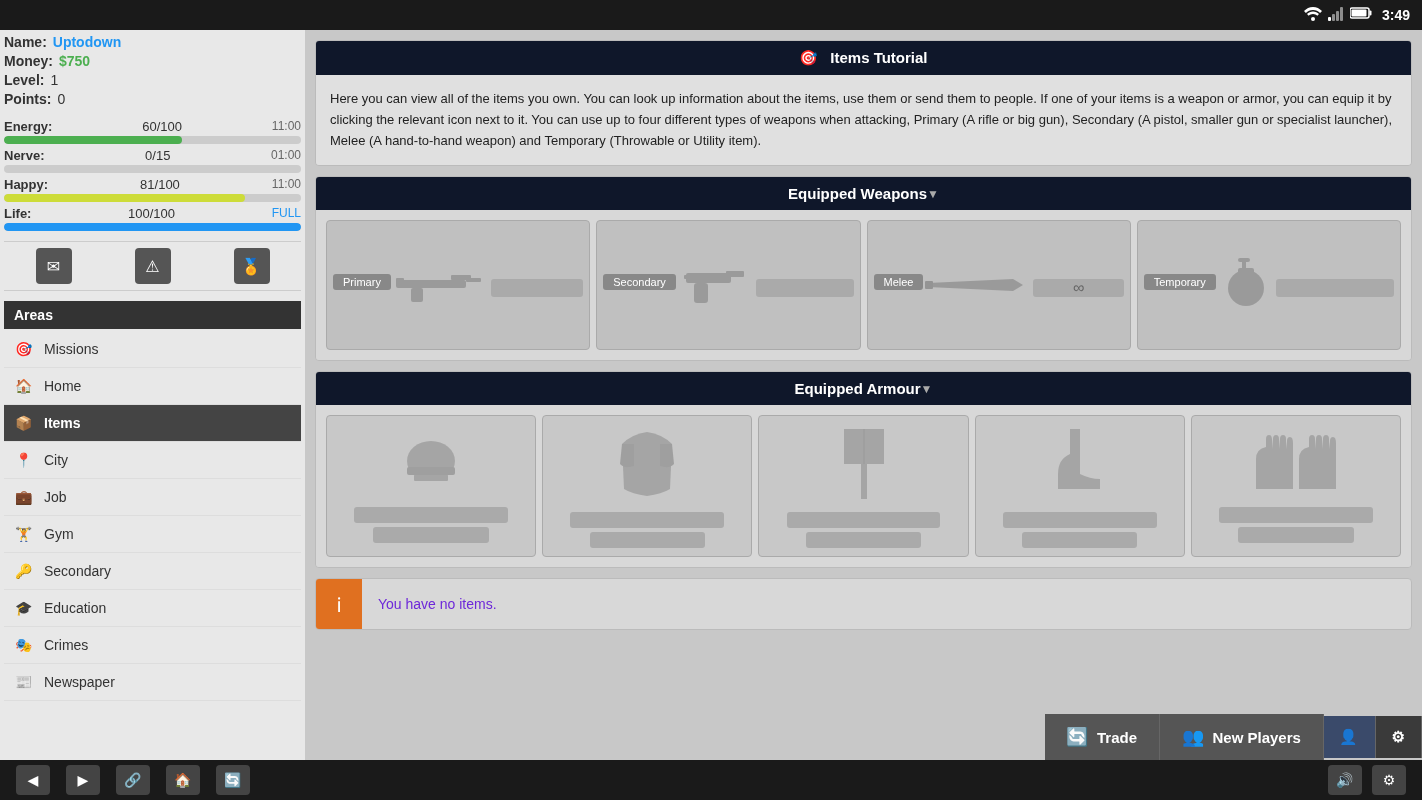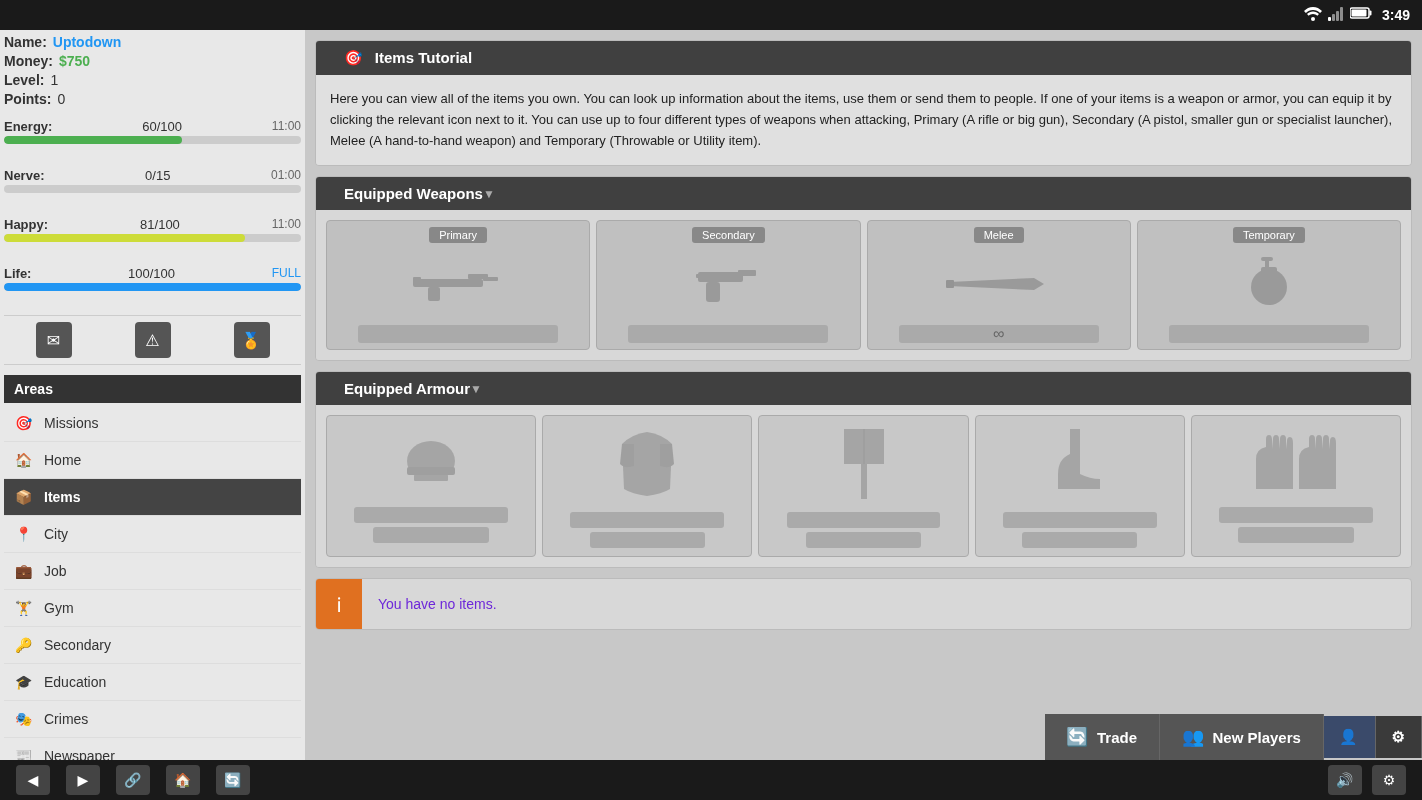--- a/index.html
+++ b/index.html
@@ -53,21 +53,21 @@
       gap: 6px;
       font-size: 14px;
       margin-bottom: 3px;
     }
     .profile-label { color: #333; font-weight: bold; }
     .profile-value-name { color: #2196F3; font-weight: bold; }
     .profile-value-money { color: #4CAF50; font-weight: bold; }
     .profile-value { color: #333; }
 
     .stat-row {
-      margin-bottom: 24px;
+      margin-bottom: 4px;
     }
     .stat-header {
       display: flex;
       justify-content: space-between;
       font-size: 13px;
       margin-bottom: 2px;
     }
     .stat-label { color: #333; font-weight: bold; }
     .stat-value { color: #333; }
     .stat-time { color: #666; font-size: 12px; }
@@ -153,28 +153,28 @@
     }
 
     .tutorial-section {
       background: #d0d0d0;
       border: 1px solid #bbb;
       border-radius: 4px;
       margin-bottom: 10px;
       overflow: hidden;
     }
     .section-header {
-      background: #404040;
+      background: #0f172a;
       color: white;
       padding: 8px 28px;
       font-size: 15px;
       font-weight: bold;
       display: flex;
       align-items: center;
-      justify-content: flex-start;
+      justify-content: center;
     }
     .section-header .header-icon {
       margin-right: 8px;
       color: #aaa;
     }
     .dropdown-arrow {
       color: #aaa;
       font-size: 12px;
     }
 
@@ -192,21 +192,21 @@
       gap: 6px;
       padding: 10px;
       background: #d8d8d8;
     }
     .weapon-slot {
       flex: 1;
       background: #c0c0c0;
       border: 1px solid #aaa;
       border-radius: 4px;
       display: flex;
-      flex-direction: column;
+      flex-direction: row;
       align-items: center;
       padding: 6px;
       min-height: 130px;
     }
     .weapon-label-bar {
       background: #888;
       color: white;
       font-size: 11px;
       padding: 2px 10px;
       border-radius: 3px;

